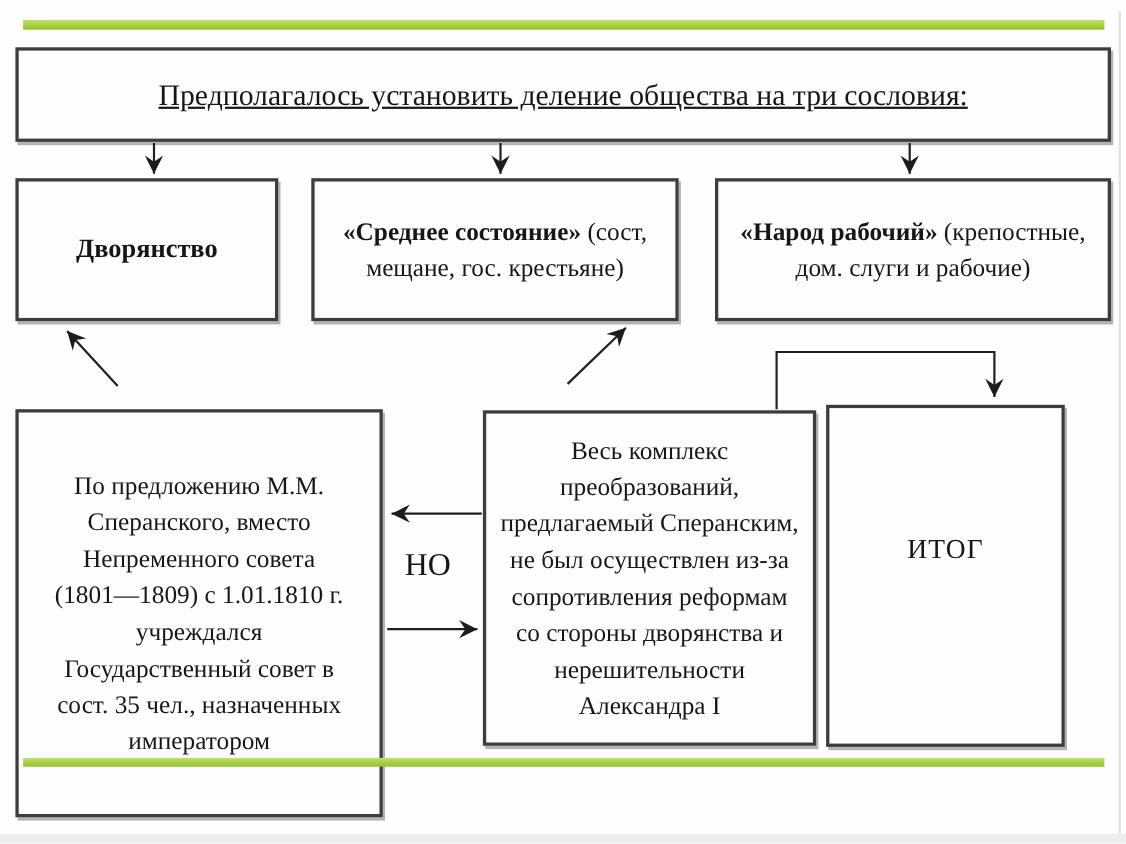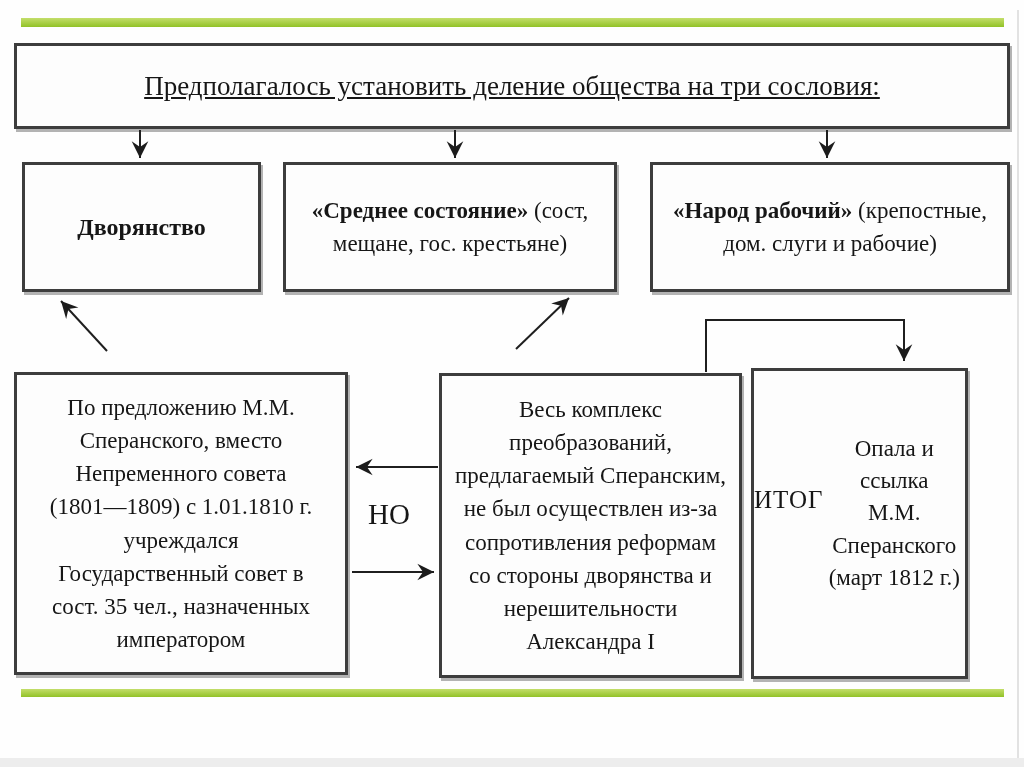--- a/index.html
+++ b/index.html
@@ -11,29 +11,29 @@
     background:linear-gradient(to bottom,#c3de6a,#92c227);}
   .green-bar.top{top:18px;}
   .green-bar.bottom{top:689px;height:8px;}
   .box{
     position:absolute;background:#fdfdfd;border:3px solid #3d3d3d;
     box-shadow:2px 3px 0 #b3b3b3;box-sizing:border-box;
     display:flex;align-items:center;justify-content:center;text-align:center;
   }
   .title-box{left:14px;top:43px;width:996px;height:86px;font-size:27px;text-decoration:underline;}
   .estate{top:162px;height:130px;line-height:1.45;}
-  .e1{left:22px;width:239px;font-size:24px;}
+  .e1{left:14px;width:239px;font-size:24px;}
   .e2{left:283px;width:334px;font-size:23px;padding:0 10px;}
   .e3{left:650px;width:360px;font-size:23px;padding:0 20px;}
   .bold{font-weight:bold;}
   .label{position:absolute;color:#161616;}
   .voting{left:103px;top:320px;font-size:24px;}
   .but{left:368px;top:498px;font-size:29px;}
   .multi{white-space:pre-line;line-height:1.44;}
-  .council{left:14px;top:372px;width:334px;height:303px;font-size:23px;}
+  .council{left:14px;top:372px;width:334px;height:371px;font-size:23px;}
   .failure{left:439px;top:373px;width:303px;height:305px;font-size:23px;padding:0 4px;}
   .result{left:751px;top:368px;width:217px;height:311px;flex-direction:row;
     font-size:23px;padding-bottom:20px;}
   .result-heading{font-size:25px;letter-spacing:1px;margin-bottom:28px;}
   .result-body{white-space:pre-line;line-height:1.4;}
   svg.connectors{position:absolute;left:0;top:0;width:1024px;height:767px;pointer-events:none;}
   .edge-right{position:absolute;left:1017px;top:10px;width:2px;height:748px;background:#e2e2e2;}
   .edge-bottom{position:absolute;left:0;top:758px;width:1024px;height:9px;background:#ededed;}
 </style>
 </head>
@@ -75,24 +75,20 @@
 преобразований,
 предлагаемый Сперанским,
 не был осуществлен из-за
 сопротивления реформам
 со стороны дворянства и
 нерешительности
 Александра I</div>
 
   <div class="box result">
     <div class="result-heading">ИТОГ</div>
-    <div class="result-body">Опала и ссылка
-М.М.
-Сперанского
-(март 1812 г.)</div>
   </div>
 
   <svg class="connectors" viewBox="0 0 1024 767" xmlns="http://www.w3.org/2000/svg">
     <defs>
       <marker id="ah" viewBox="0 0 12 12" refX="11" refY="6" markerWidth="10" markerHeight="10" orient="auto-start-reverse" markerUnits="strokeWidth">
         <path d="M1,1 L11,6 L1,11 L4.4,6 Z" fill="#1c1c1c"></path>
       </marker>
     </defs>
     <g stroke="#1f1f1f" stroke-width="2" fill="none">
       <line x1="140" y1="130" x2="140" y2="158" marker-end="url(#ah)"></line>

